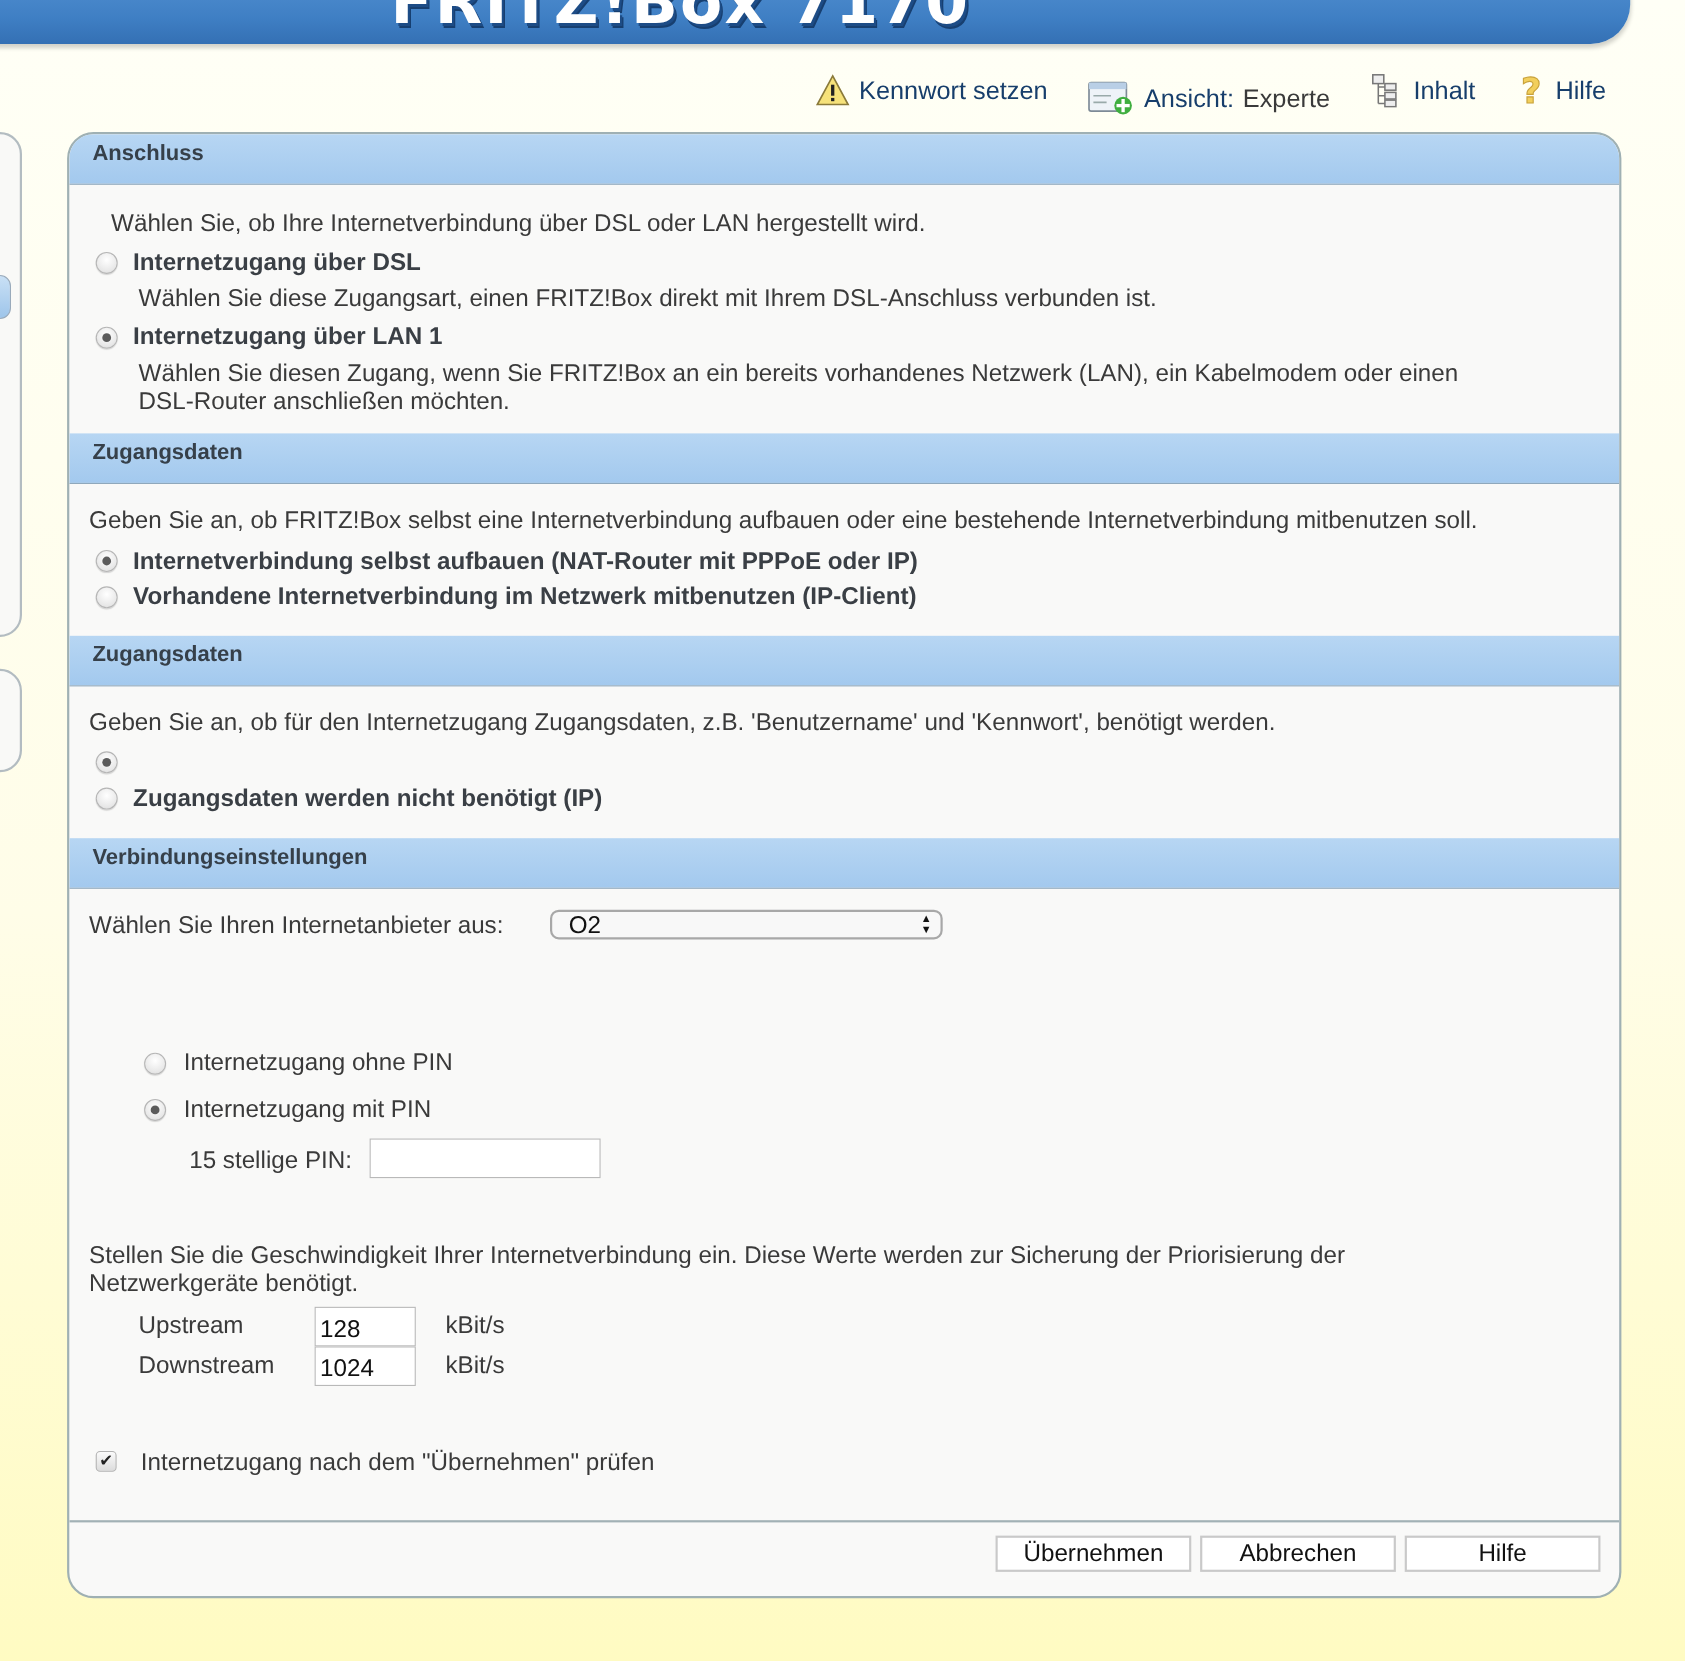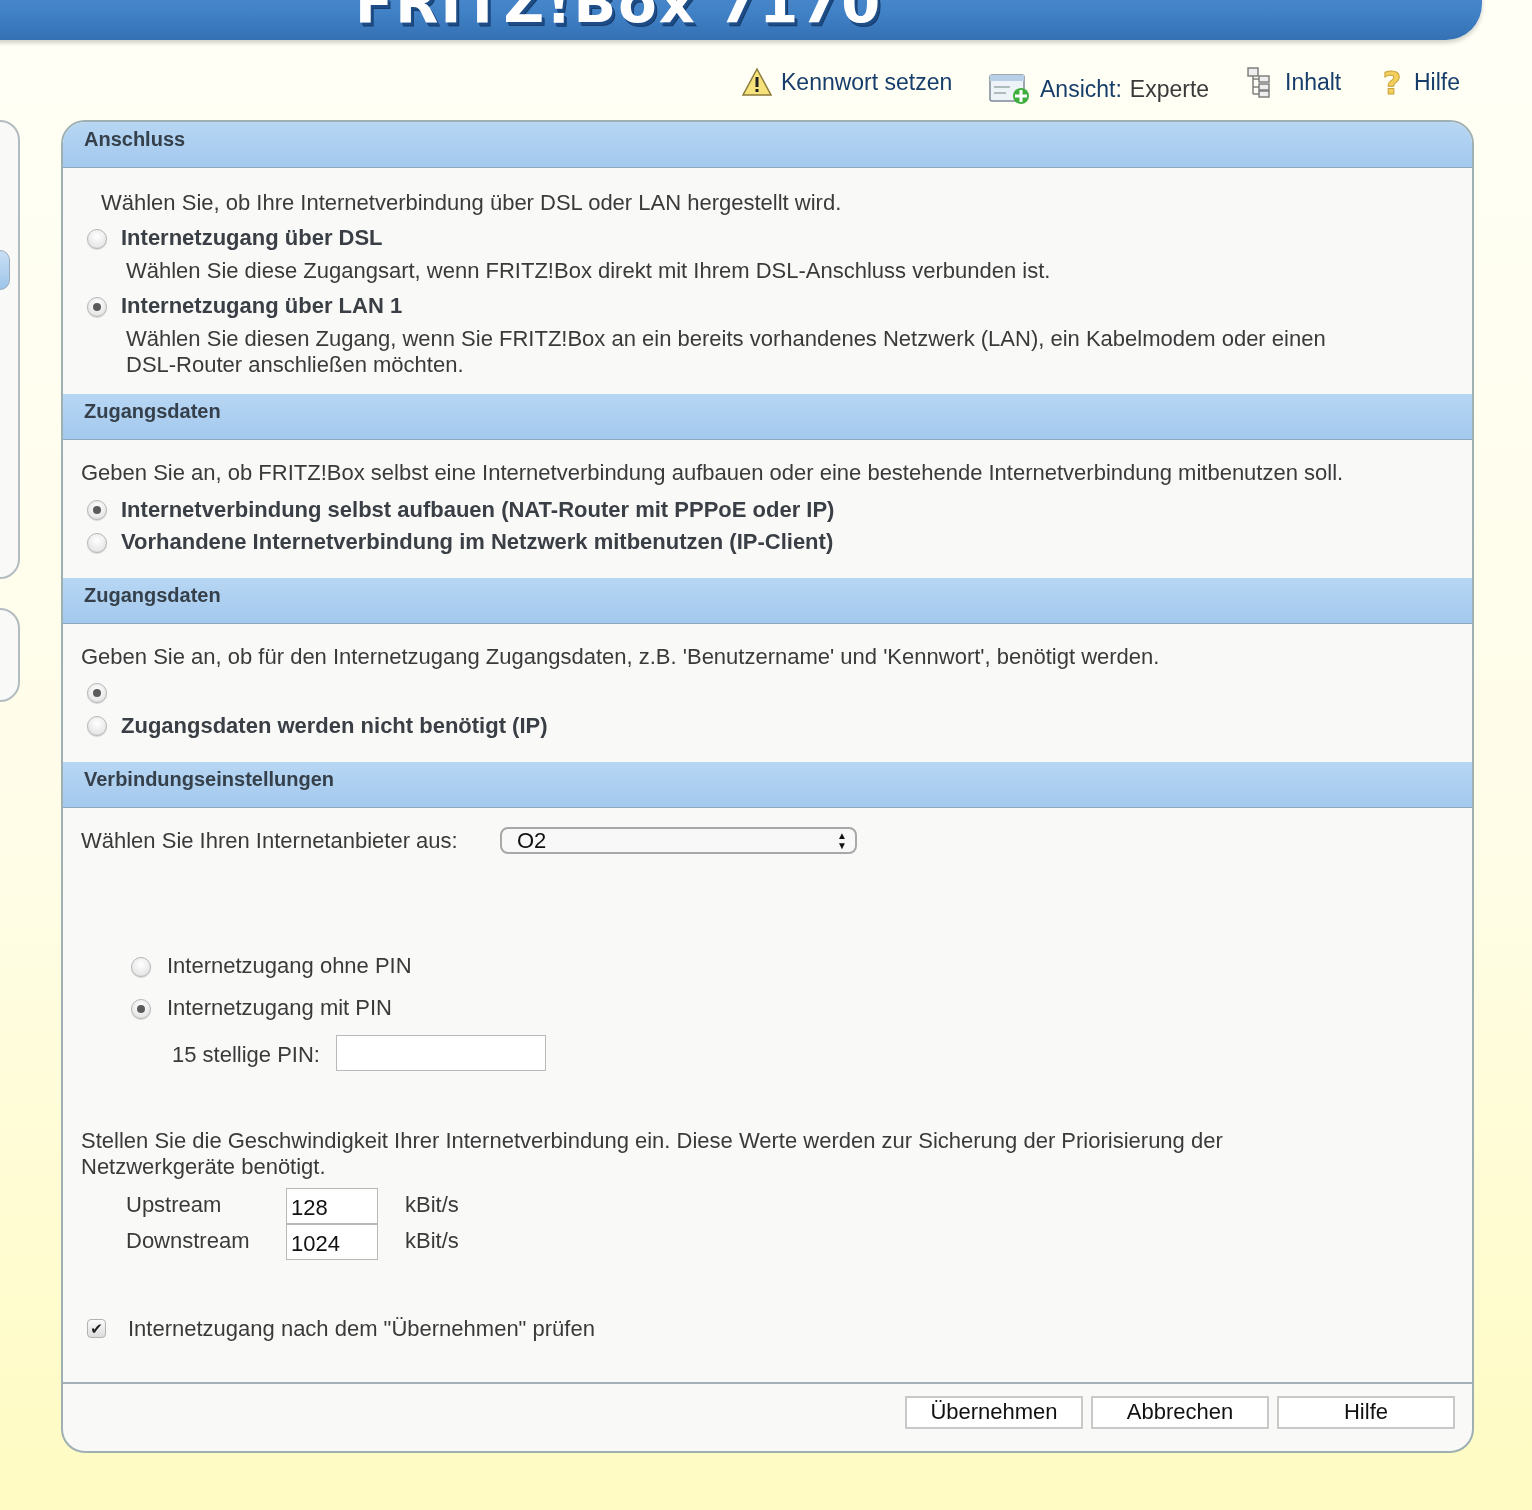--- a/index.html
+++ b/index.html
@@ -138,21 +138,21 @@
 <div class="side-box" style="top:120px; height:455px;"></div>
 <div class="side-tab"></div>
 <div class="side-box" style="top:608px; height:90px;"></div>
 
 <div class="panel">
 
   <div class="sec-head" style="top:0;">Anschluss</div>
   <div class="txt" style="left:18px; top:68px;margin-left:20px;">Wählen Sie, ob Ihre Internetverbindung über DSL oder LAN hergestellt wird.</div>
   <div class="radio" style="left:24px; top:107px;"></div>
   <div class="txt bold" style="left:58px; top:103px;">Internetzugang über DSL</div>
-  <div class="txt" style="left:63px; top:136px;">Wählen Sie diese Zugangsart, wenn FRITZ!Box direkt mit Ihrem DSL-Anschluss verbunden ist.</div>
+  <div class="txt" style="left:63px; top:136px;">Wählen Sie diese Zugangsart, einen FRITZ!Box direkt mit Ihrem DSL-Anschluss verbunden ist.</div>
   <div class="radio on" style="left:24px; top:175px;"></div>
   <div class="txt bold" style="left:58px; top:171px;">Internetzugang über LAN 1</div>
   <div class="txt" style="left:63px; top:204px;">Wählen Sie diesen Zugang, wenn Sie FRITZ!Box an ein bereits vorhandenes Netzwerk (LAN), ein Kabelmodem oder einen</div>
   <div class="txt" style="left:63px; top:230px;">DSL-Router anschließen möchten.</div>
 
   <div class="sec-head" style="top:272px;">Zugangsdaten</div>
   <div class="txt" style="left:18px; top:338px;">Geben Sie an, ob FRITZ!Box selbst eine Internetverbindung aufbauen oder eine bestehende Internetverbindung mitbenutzen soll.</div>
   <div class="radio on" style="left:24px; top:378px;"></div>
   <div class="txt bold" style="left:58px; top:375px;">Internetverbindung selbst aufbauen (NAT-Router mit PPPoE oder IP)</div>
   <div class="radio" style="left:24px; top:411px;"></div>

